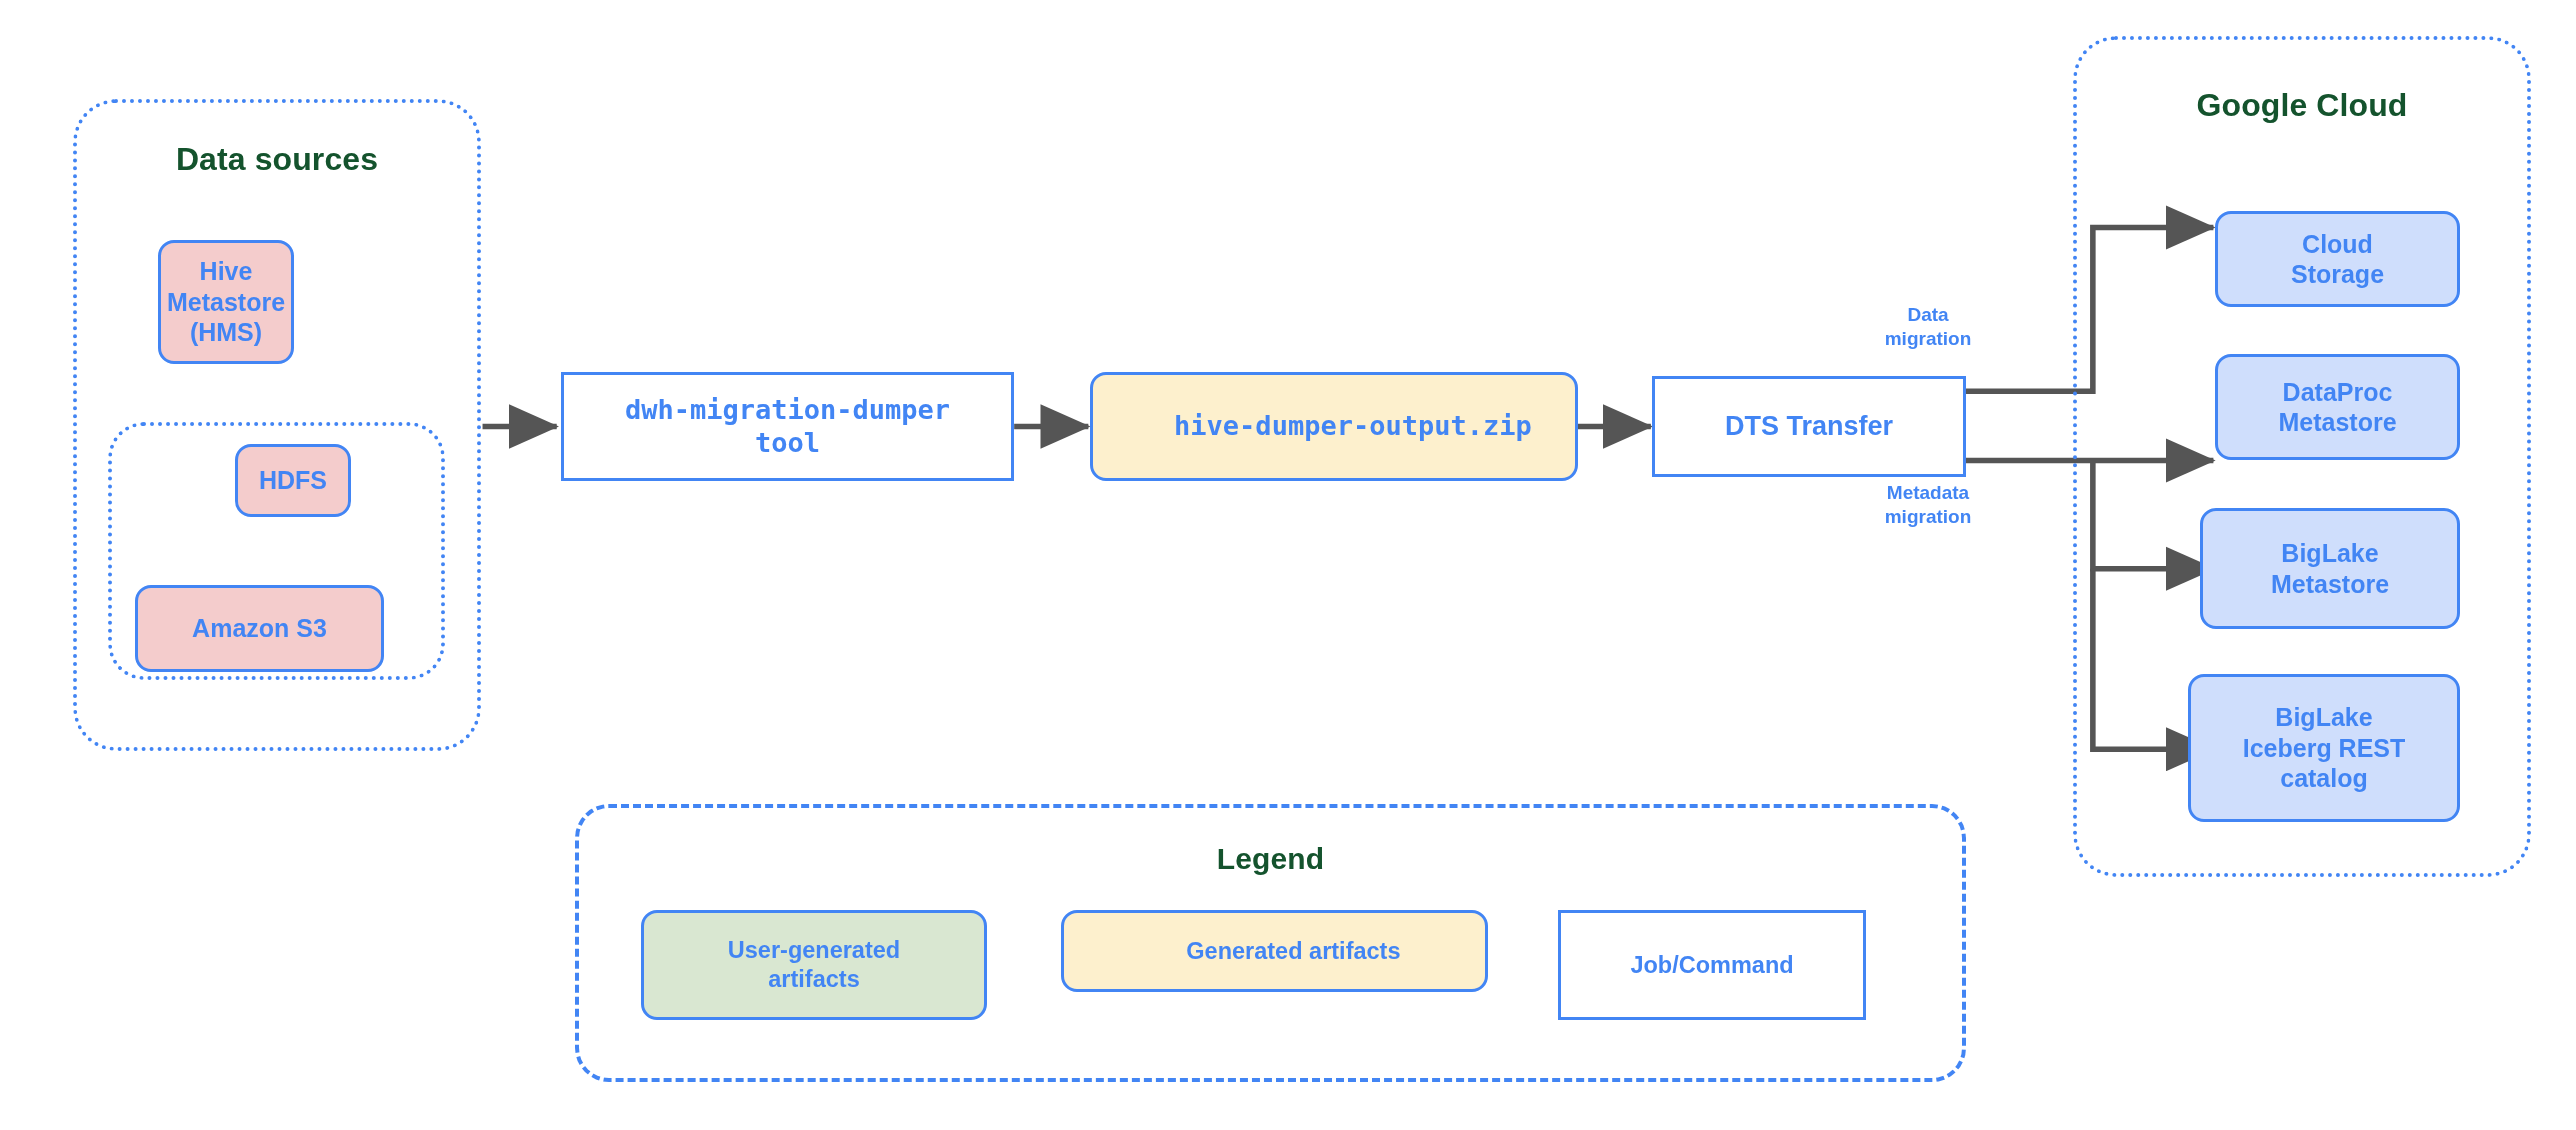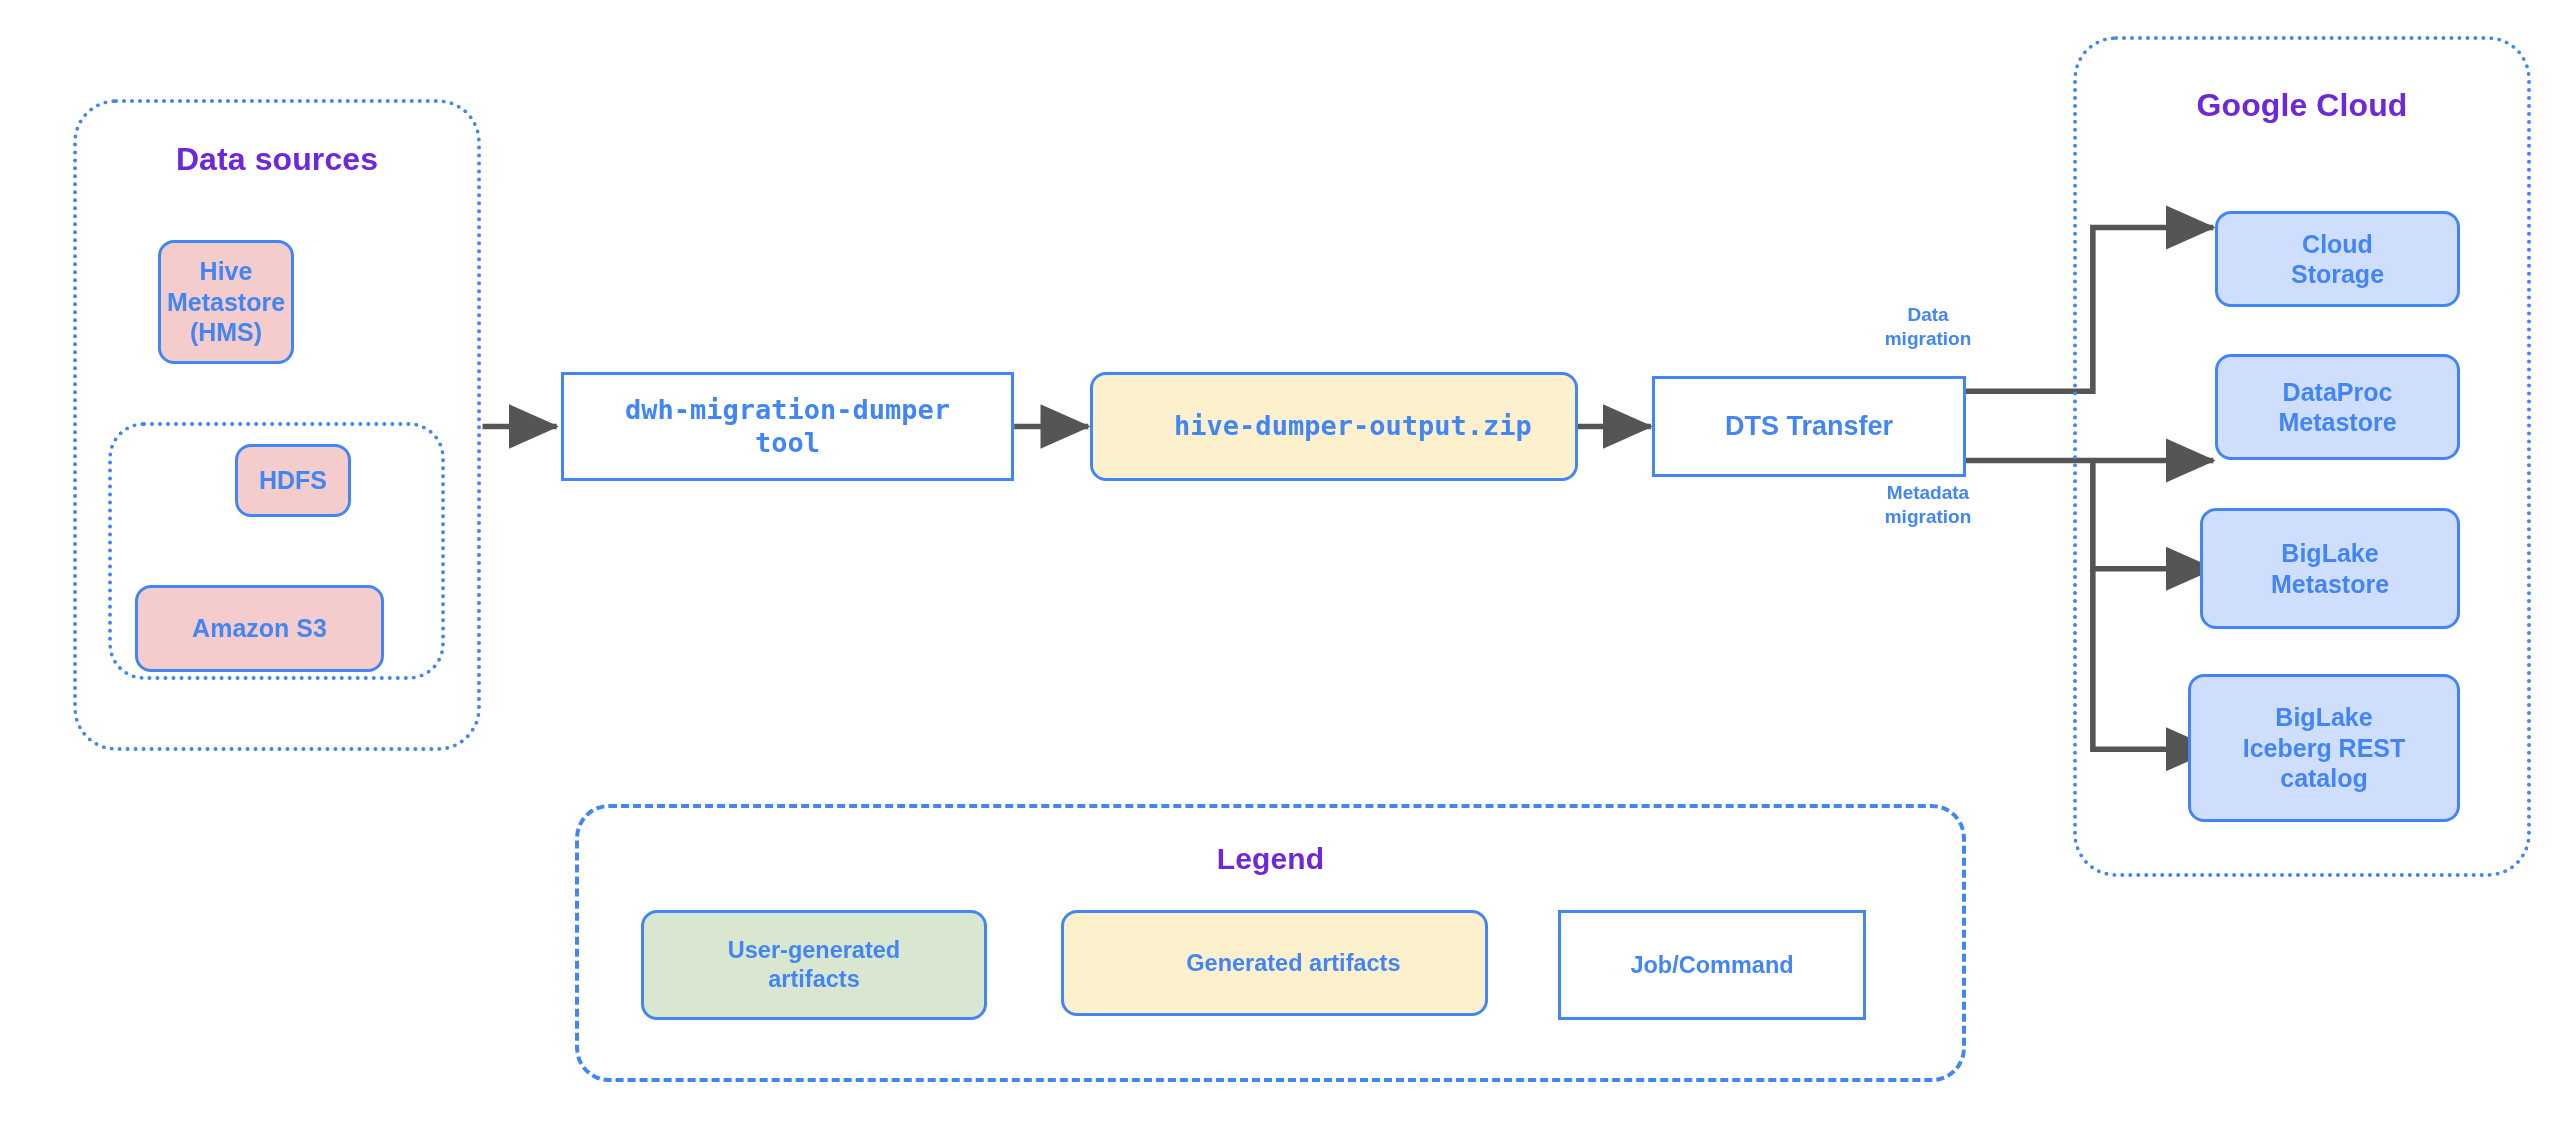--- a/index.html
+++ b/index.html
@@ -28,21 +28,21 @@
   }
   .group-legend {
     position: absolute;
     box-sizing: border-box;
     border: 4.3px dashed #4285f4;
     border-radius: 34px;
     background: transparent;
   }
   .group-title {
     position: absolute;
-    color: #6d28d9;
+    color: #14532d;
     font-weight: bold;
     font-size: 32px;
     letter-spacing: 0.1px;
     white-space: nowrap;
     text-align: center;
   }
 
   
   .node {
     position: absolute;
@@ -199,21 +199,21 @@
   <div class="group-legend" style="left:575px; top:804px; width:1391px; height:278px;"></div>
   <div class="group-title" style="left:575px; top:842px; width:1391px; font-size:30px;">Legend</div>
 
   <div class="node rounded fill-green" style="left:641px; top:910px; width:346px; height:110px; font-size:23.5px;">
     <span>
       <span>User-generated</span><br>
       <span>artifacts</span>
     </span>
   </div>
 
-  <div class="node rounded fill-yellow" style="left:1061px; top:910px; width:427px; height:106px; font-size:23.5px;">
+  <div class="node rounded fill-yellow" style="left:1061px; top:910px; width:427px; height:82px; font-size:23.5px;">
     <span>Generated artifacts</span>
   </div>
 
   <div class="node square fill-white" style="left:1558px; top:910px; width:308px; height:110px; font-size:23.5px;">
     <span>Job/Command</span>
   </div>
 
 </div>
 
 

